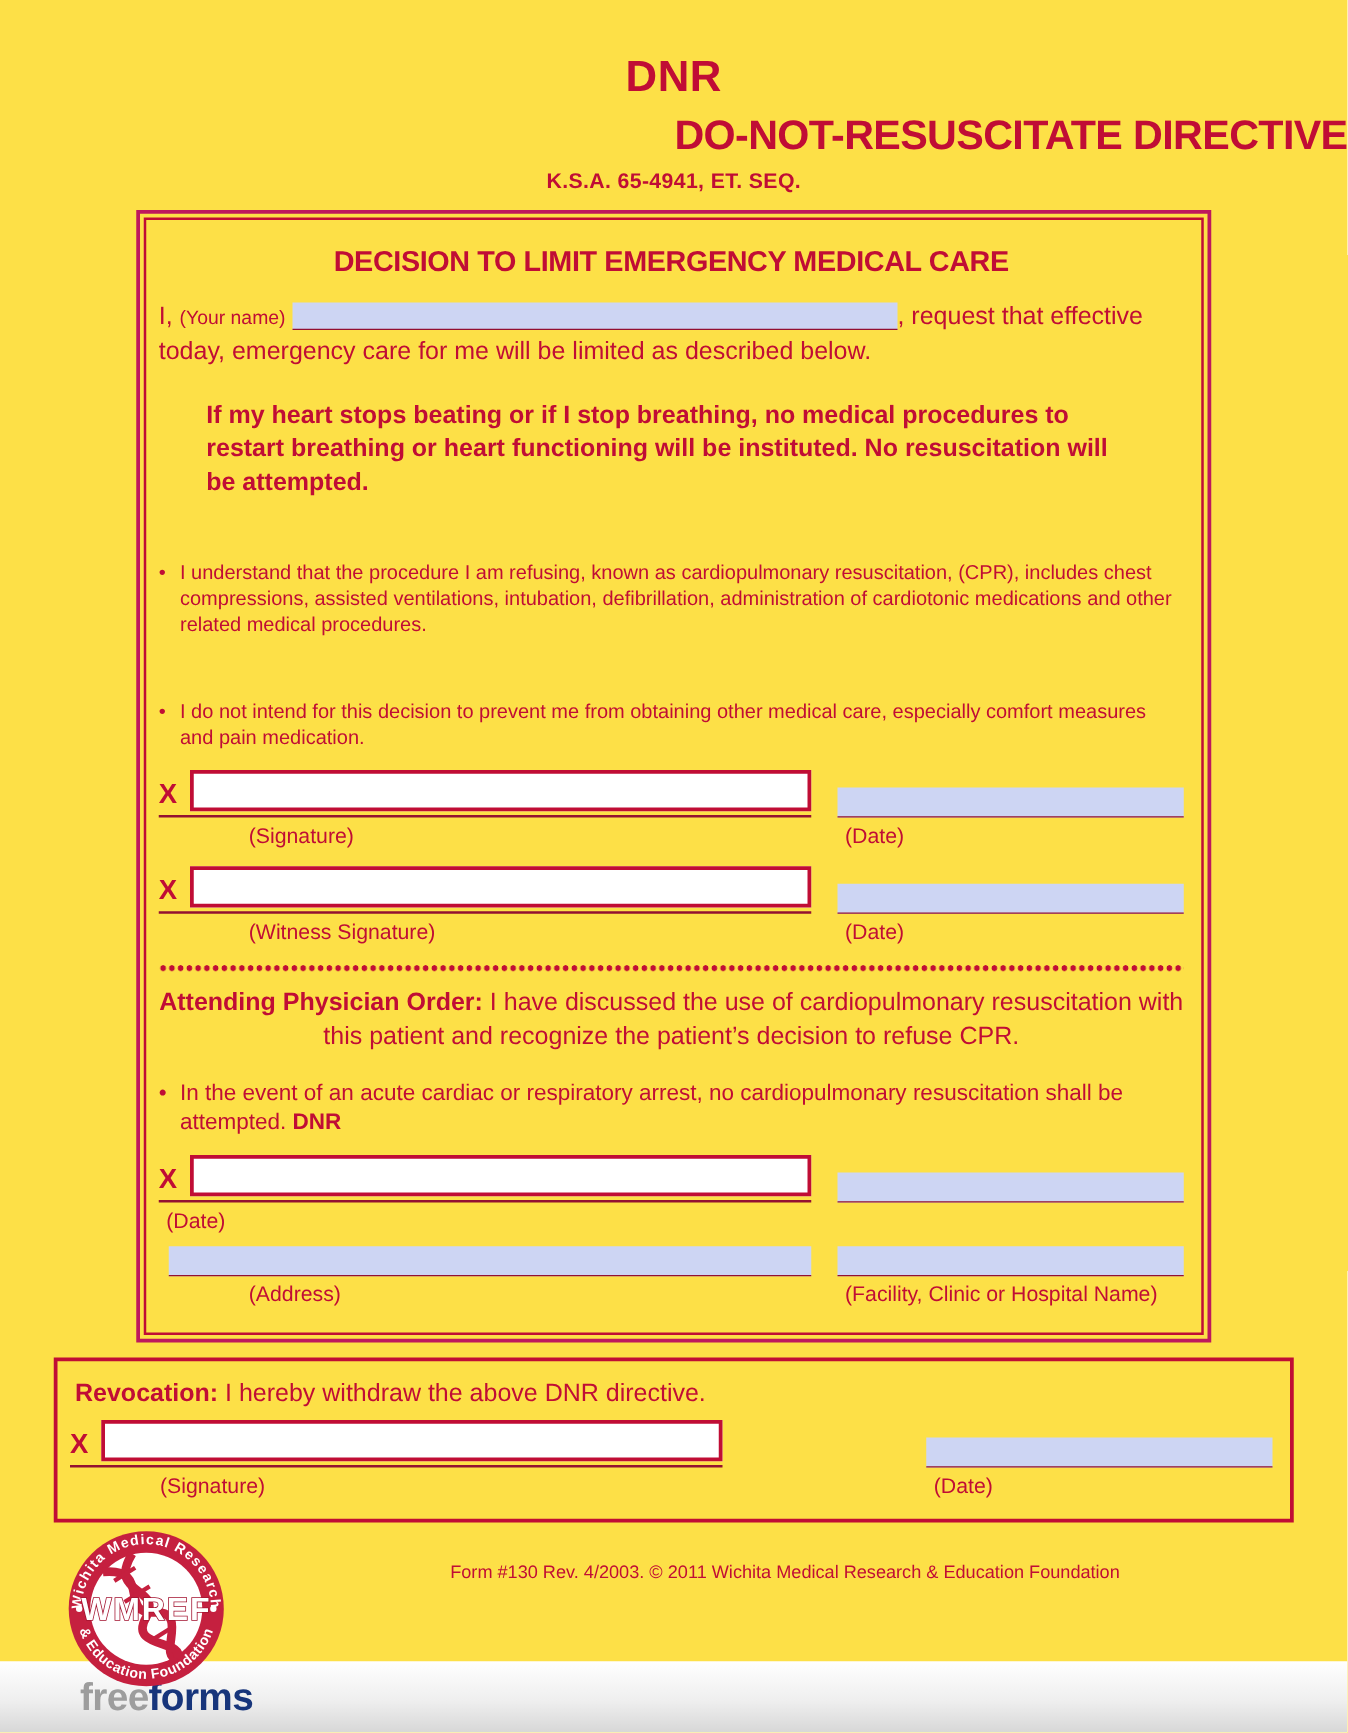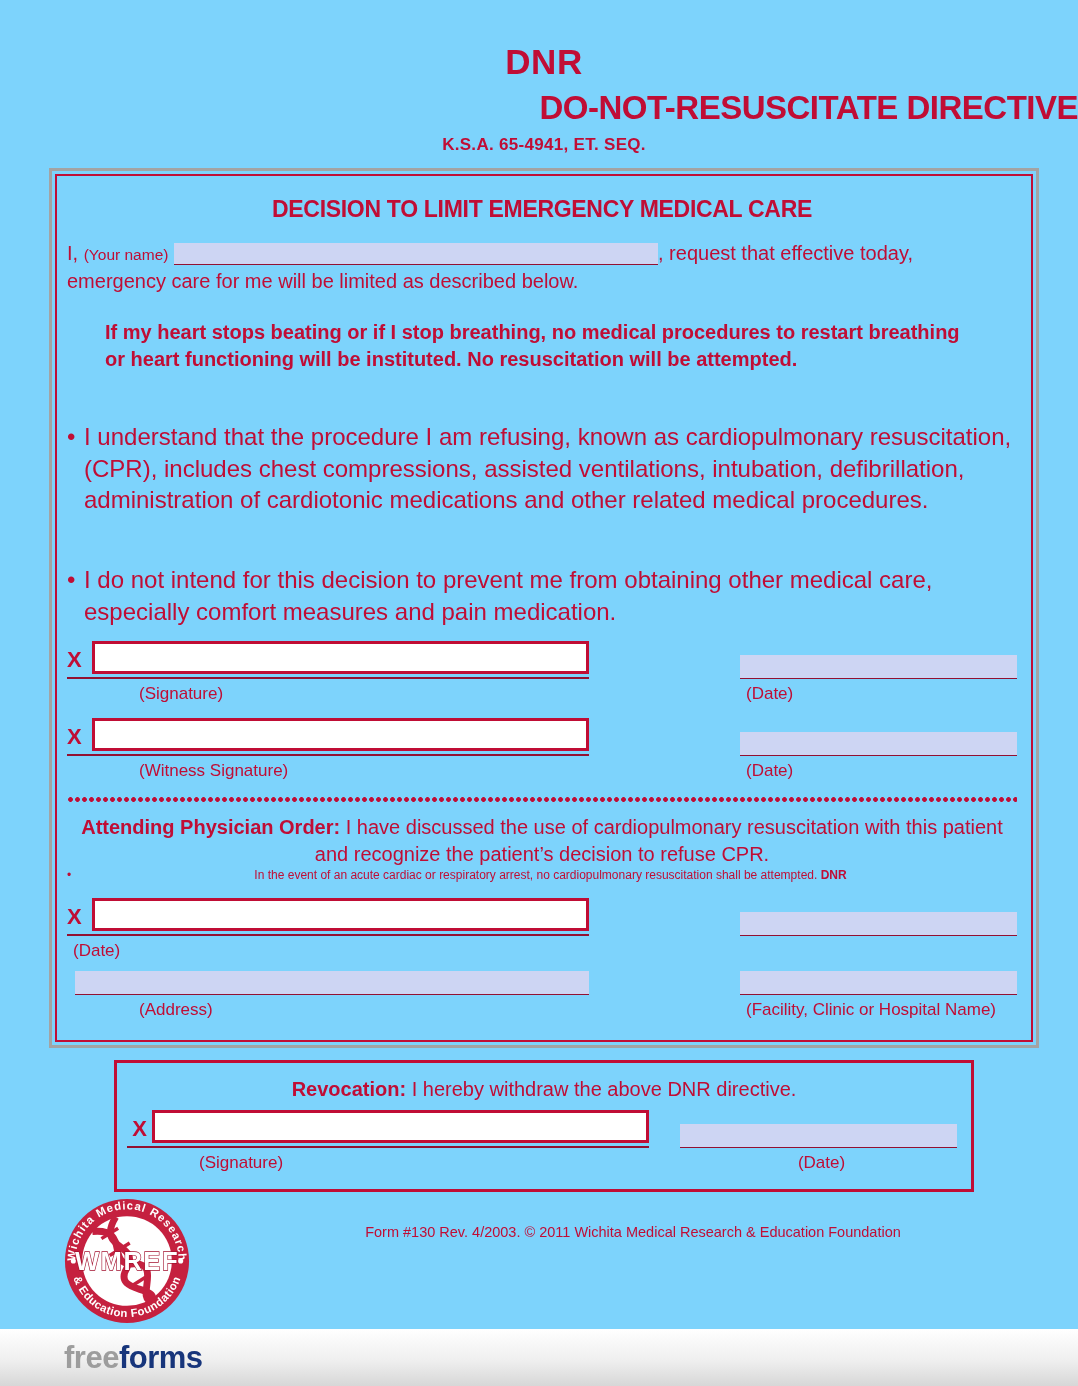--- a/index.html
+++ b/index.html
@@ -1,41 +1,41 @@
 <!DOCTYPE html>
 <html><head>
 <meta charset="utf-8">
 <style>
   * { margin:0; padding:0; box-sizing:border-box; }
   html,body { background:#ffffff; }
   body { font-family:"Liberation Sans", sans-serif; }
-  .page { width:1078px; height:1386px; margin:0 auto; position:relative; background:#7dd3fc; overflow:hidden; color:#c00d35;padding-left:10px; }
+  .page { width:1078px; height:1386px; margin:0 auto; position:relative; background:#fde047; overflow:hidden; color:#c00d35; }
 
   
   .doc-header { text-align:center; padding-top:42px; }
   .title-acronym { font-size:35px; font-weight:bold; letter-spacing:0.5px; }
   .title-full { font-size:33px; font-weight:bold; letter-spacing:-0.5px; margin-top:7px;text-align:right; }
   .title-statute { font-size:17px; font-weight:bold; letter-spacing:0.3px; margin-top:8px; }
 
   
-  .main-box { width:990px; margin:13px auto 0; border:3px solid #a3a3a3; padding:3px; }
+  .main-box { width:860px; margin:13px auto 0; border:3px solid #be185d; padding:3px; }
   .main-box-inner { border:2px solid #c00d35; padding:16px 14px 20px 10px; }
   .box-heading { text-align:center; font-size:23px; font-weight:bold; letter-spacing:-0.3px; margin-top:4px; }
 
   .intro { font-size:20px; line-height:1.4; margin-top:16px; }
   .small-label { font-size:15.5px; }
   .field { background:#cdd5f3; border-bottom:1.5px solid #931031; }
   .name-field { display:inline-block; width:484px; height:22px; vertical-align:-5px; }
 
   .statement { font-size:20px; font-weight:bold; margin:24px 38px 0; line-height:1.35; }
 
   .bullet-list { list-style:none; margin-top:26px; }
-  .bullet-list li { font-size:24px; line-height:1.32; padding-left:17px; position:relative; margin-bottom:13px;margin-top:48px; }
+  .bullet-list li { font-size:16px; line-height:1.32; padding-left:17px; position:relative; margin-bottom:13px;margin-top:48px; }
   .bullet-list li::before { content:"\2022"; position:absolute; left:0; top:0; }
-  .bullet-p { font-size:12px; line-height:1.32; padding-left:17px; position:relative; margin-top:0;text-align:center; }
+  .bullet-p { font-size:18px; line-height:1.32; padding-left:17px; position:relative; margin-top:20px; }
   .bullet-p::before { content:"\2022"; position:absolute; left:0; top:0; }
 
   
   .sig-row { display:flex; align-items:flex-end; justify-content:space-between; margin-top:14px; }
   .sig-left { display:flex; align-items:flex-end; width:522px; border-bottom:2px solid #931031; padding-bottom:3px; }
   .x-mark { font-size:22px; font-weight:bold; line-height:1; width:25px; padding-bottom:3px; }
   .sig-box { flex:1; height:33px; border:3px solid #c00d35; background:#ffffff; }
   .date-wrap { width:277px; }
   .date-box { height:24px; }
   .labels-row { display:flex; justify-content:space-between; font-size:17px; margin-top:5px; }
@@ -47,21 +47,21 @@
     background-size:7px 5px; background-repeat:repeat-x; background-position:0 50%; }
 
   .physician-head { font-size:20px; line-height:1.35; margin-top:12px;text-align:center; }
   .bold { font-weight:bold; }
 
   .addr-row { display:flex; justify-content:space-between; margin-top:10px; }
   .addr-field { width:514px; height:24px; margin-left:8px; }
   .facility-field { width:277px; height:24px; }
 
   
-  .revocation-box { width:860px; margin:12px auto 0; border:3px solid #c00d35; padding:13px 14px 16px 10px;text-align:center; }
+  .revocation-box { width:992px; margin:12px auto 0; border:3px solid #c00d35; padding:13px 14px 16px 10px; }
   .revocation-head { font-size:20px; line-height:1.3; padding-left:4px; }
   .revocation-box .sig-row { margin-top:8px; }
   .revocation-box .labels-row { margin-top:5px; }
 
   
   .doc-footer { position:relative; height:126px; margin-top:8px; z-index:2; }
   .logo-svg { position:absolute; left:52px; top:-4px; width:130px; height:130px; }
   .footer-texts { margin-left:186px; margin-right:8px; text-align:center; padding-top:24px; }
   .form-info { font-size:14.5px; }
 

